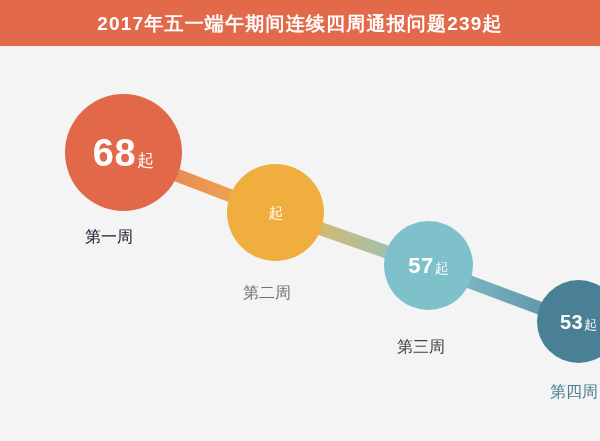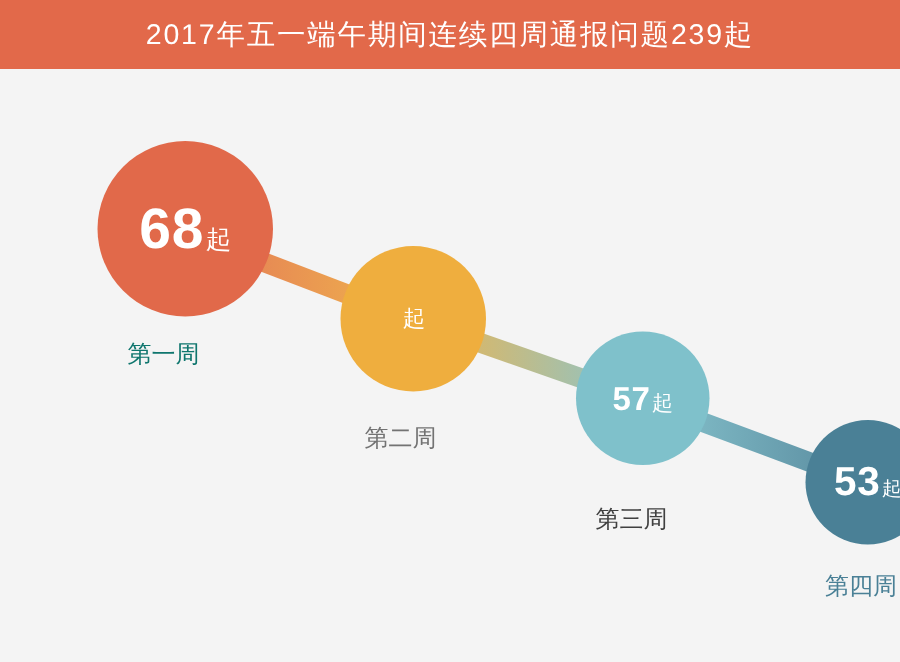--- a/index.html
+++ b/index.html
@@ -30,21 +30,21 @@
     height: 46px;
     background: #e2694a;
     display: flex;
     align-items: center;
     justify-content: center;
     box-sizing: border-box;
   }
   #title-text {
     color: #ffffff;
     font-size: 19px;
-    font-weight: normal;
+    font-weight: bold;
     letter-spacing: 1.2px;
     white-space: nowrap;
     line-height: 1;
   }
 
   
   #chart-area {
     position: absolute;
     left: 0;
     top: 46px;
@@ -91,32 +91,32 @@
   #bubble-2 { left: 182px; top: 118px; width: 97px;  height: 97px;  background: #efae3e; }
   #bubble-3 { left: 339px; top: 175px; width: 89px;  height: 89px;  background: #7fc1cb; }
   #bubble-4 { left: 492px; top: 234px; width: 83px;  height: 83px;  background: #4a8096; }
 
   #bubble-1 .bubble-number { font-size: 38px; }
   #bubble-1 .bubble-unit   { font-size: 17px; }
   #bubble-2 .bubble-number { font-size: 33px; }
   #bubble-2 .bubble-unit   { font-size: 15px; }
   #bubble-3 .bubble-number { font-size: 22px; }
   #bubble-3 .bubble-unit   { font-size: 14px; }
-  #bubble-4 .bubble-number { font-size: 27px; }
+  #bubble-4 .bubble-number { font-size: 20px; }
   #bubble-4 .bubble-unit   { font-size: 13px; }
 
   
   .cat-label {
     position: absolute;
     font-size: 16px;
     line-height: 1;
     white-space: nowrap;
     text-align: center;
   }
-  #label-1 { left: 40px;  top: 183px; color: #0f766e; }
+  #label-1 { left: 40px;  top: 183px; color: #0f172a; }
   #label-2 { left: 198px; top: 239px; color: #737373; }
   #label-3 { left: 352px; top: 293px; color: #404040; }
   #label-4 { left: 505px; top: 338px; color: #4a8096; text-align: center; }
 </style>
 </head>
 <body>
 
 <div id="stage">
 
   <div id="title-bar">

